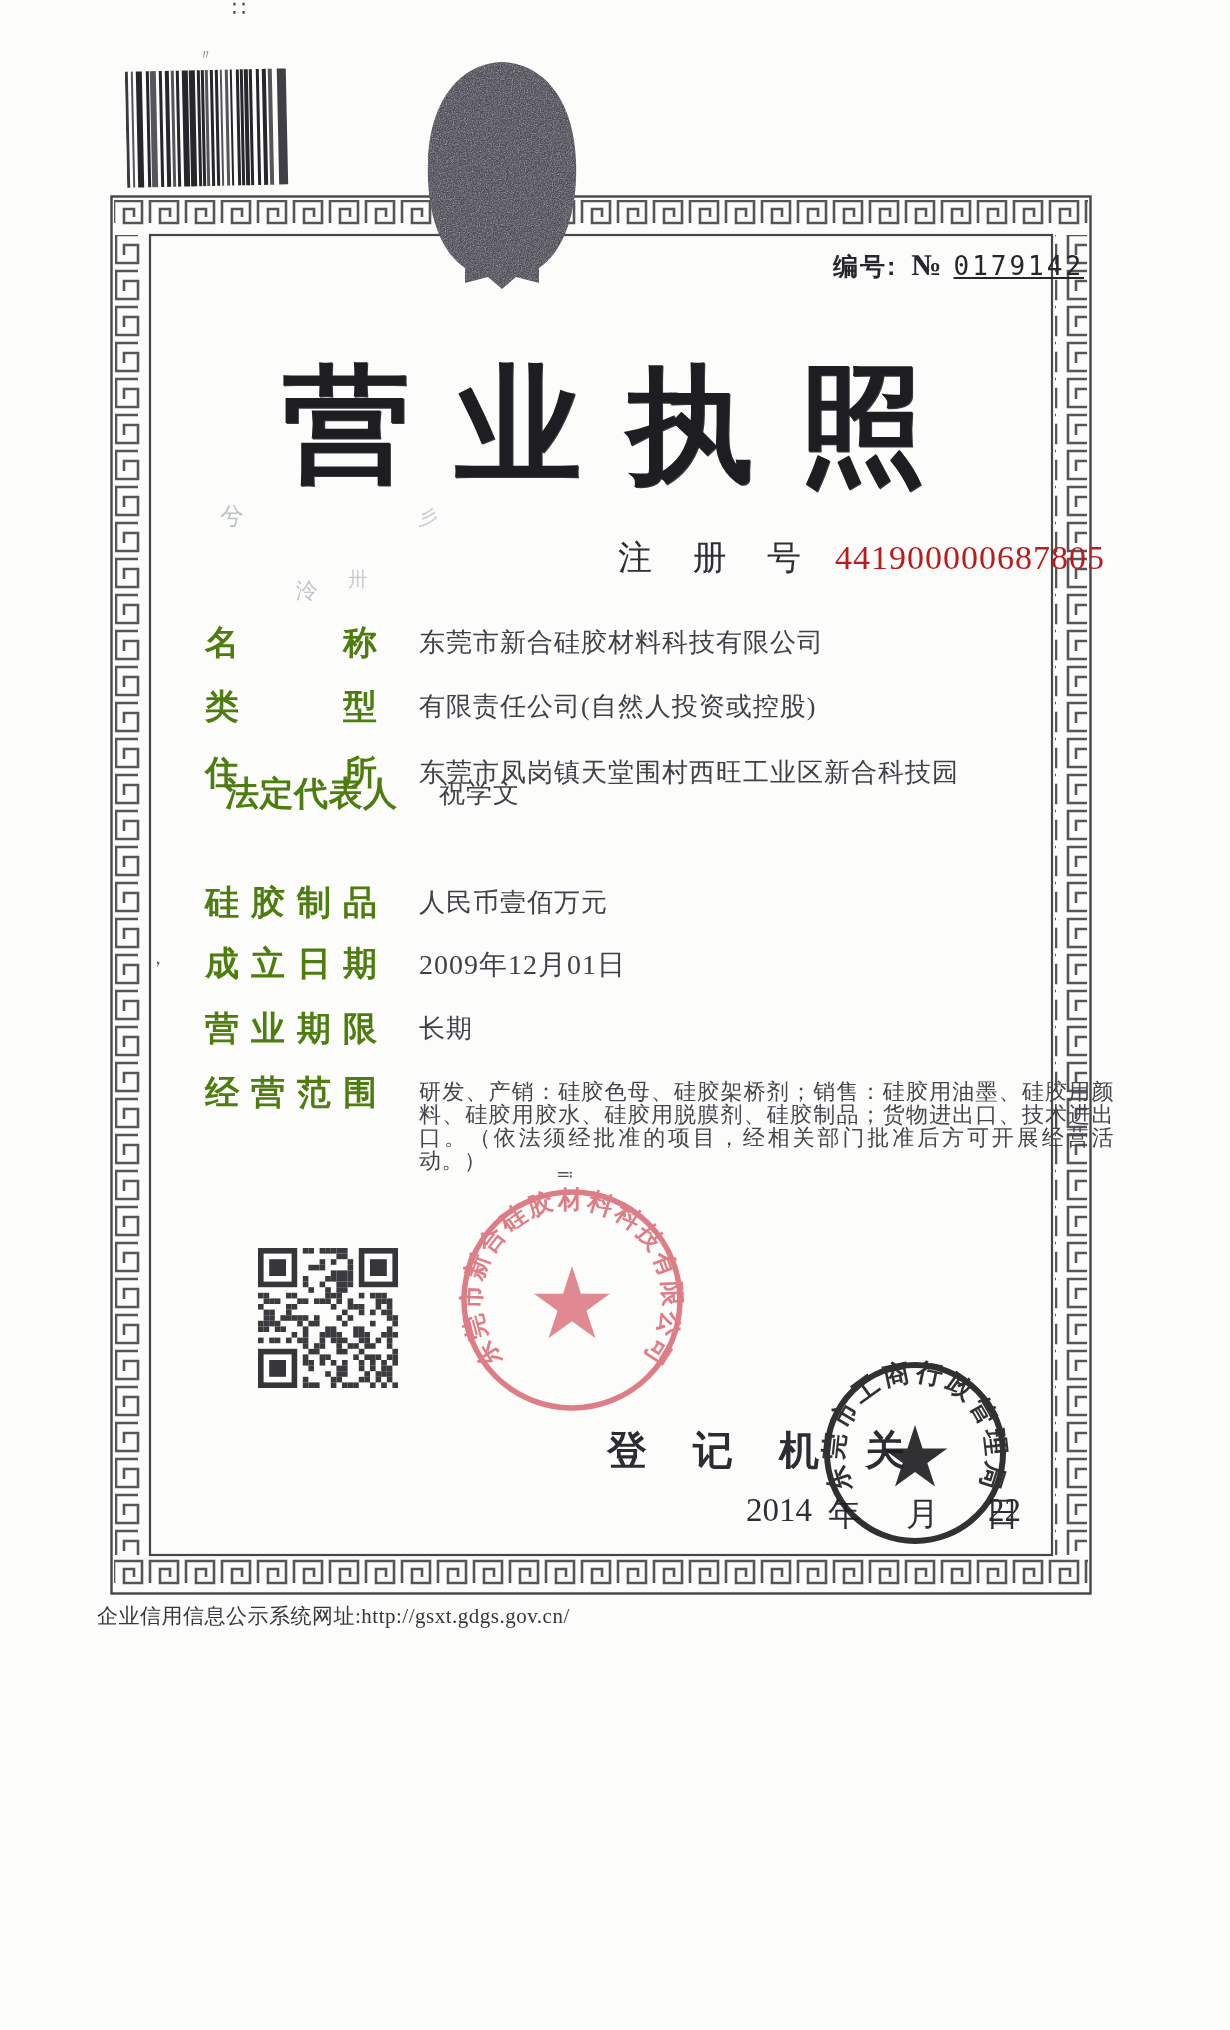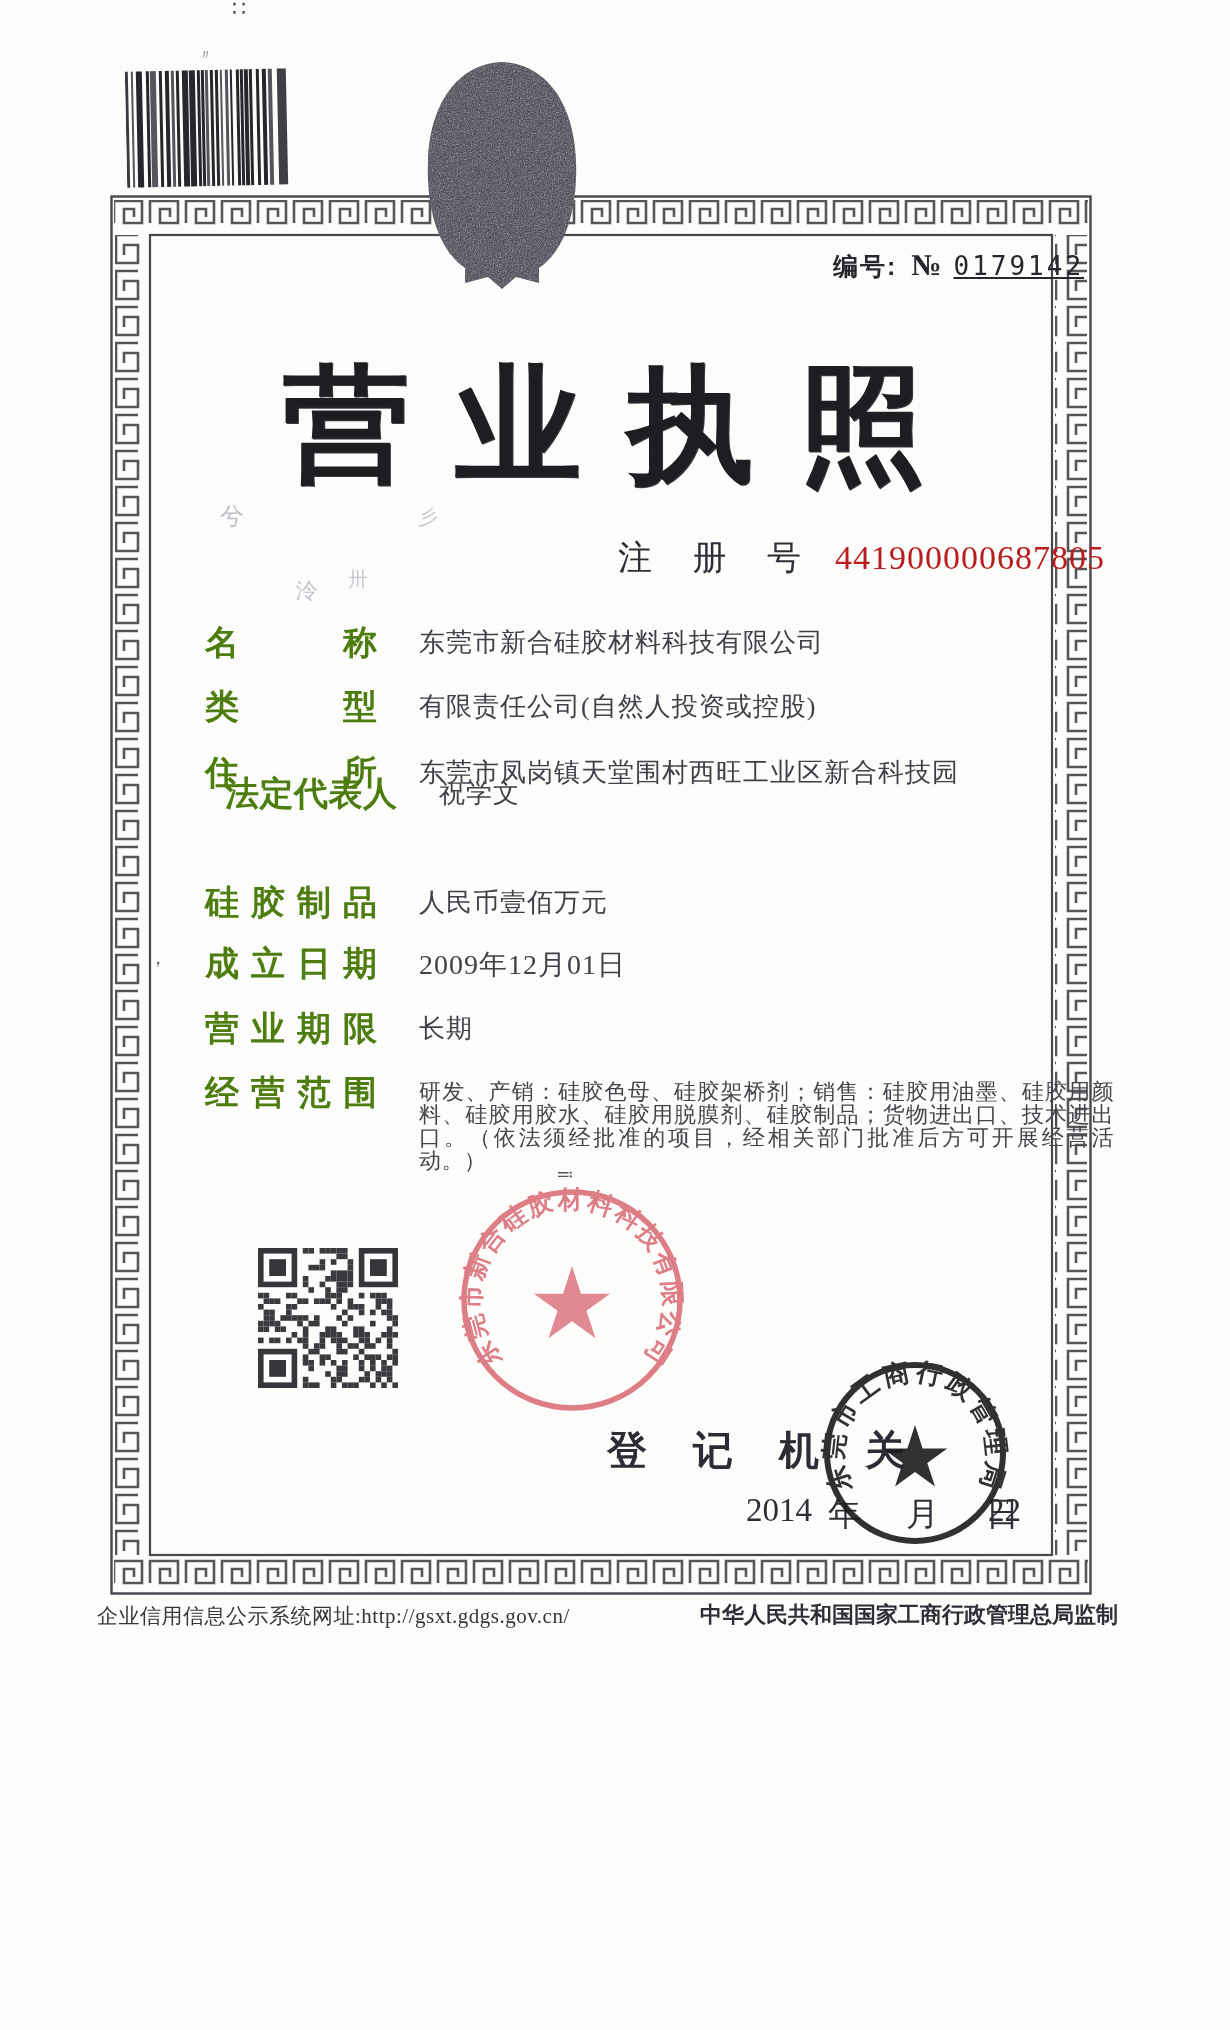--- a/index.html
+++ b/index.html
@@ -429,21 +429,20 @@
     <circle cx="100" cy="100" r="88" fill="none" stroke-width="6" stroke="#1c1c1f"></circle>
     <g transform="translate(100,106)">
       <path d="M0,-34 L7.6,-10.45 L32.3,-10.5 L12.3,4 L20,27.5 L0,12.9 L-20,27.5 L-12.3,4 L-32.3,-10.5 L-7.6,-10.45 Z" fill="#1c1c1f"></path>
     </g>
     <text font-size="26" letter-spacing="4" font-weight="bold" font-family="&quot;Liberation Serif&quot;,&quot;DejaVu Serif&quot;,serif" fill="#1c1c1f">
       <textPath href="#arcB" startOffset="50%" text-anchor="middle">东莞市工商行政管理局</textPath>
     </text>
   </svg>
 
   <div id="footer-left" class="abs">企业信用信息公示系统网址:http://gsxt.gdgs.gov.cn/</div>
-  <div id="footer-right" class="abs">中华人民共和国国家工商行政管理总局监制</div>
 
   <span class="art" id="art-0">∷</span>
   <span class="art" id="art-1">〃</span>
   <span class="art" id="art-2">兮</span>
   <span class="art" id="art-3">泠</span>
   <span class="art" id="art-4">彡</span>
   <span class="art" id="art-5">卅</span>
   <span class="art" id="art-6">，</span>
   <span class="art" id="art-7">≕</span>
 

